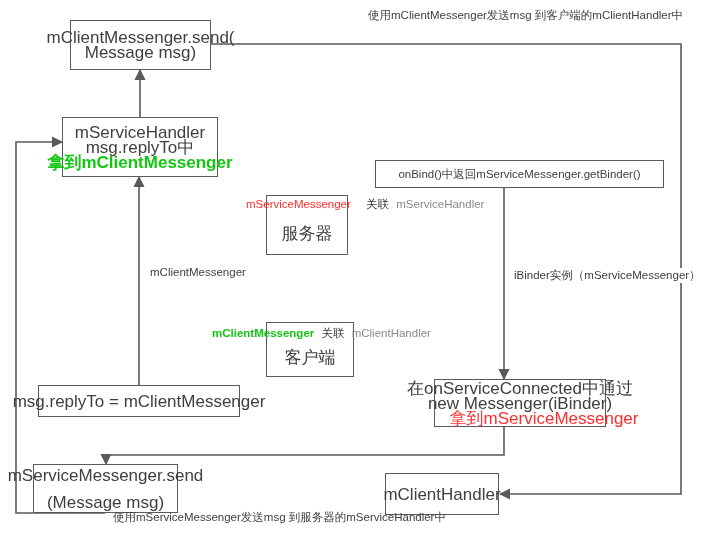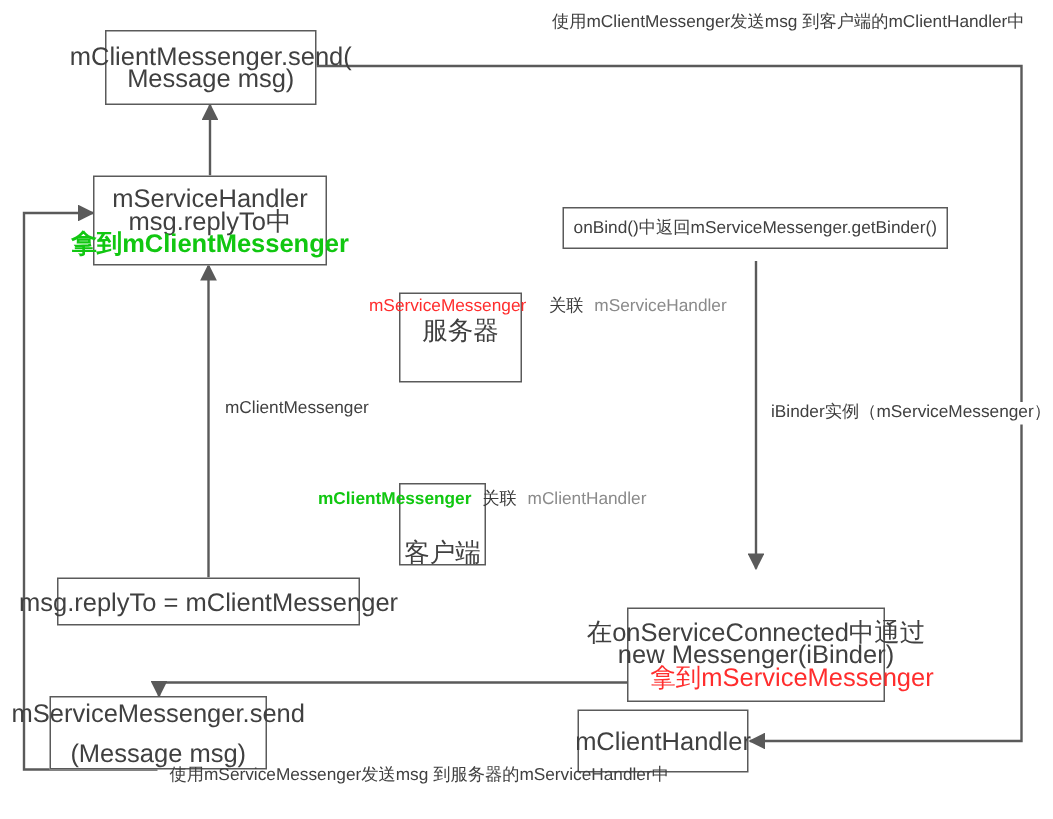--- a/index.html
+++ b/index.html
@@ -104,37 +104,37 @@
     <span class="ln">mClientMessenger.send(</span>
     <span class="ln">Message msg)</span>
   </div>
 
   <div class="node" style="left:62px; top:117px; width:156px; height:60px;">
     <span class="ln">mServiceHandler</span>
     <span class="ln">msg.replyTo中</span>
     <span class="ln green">拿到mClientMessenger</span>
   </div>
 
-  <div class="node" style="left:375px; top:138px; width:257px; height:28px; font-size:11.5px;">
+  <div class="node" style="left:375px; top:160px; width:289px; height:28px; font-size:11.5px;">
     <span class="ln">onBind()中返回mServiceMessenger.getBinder()</span>
   </div>
 
-  <div class="node" style="left:266px; top:195px; width:82px; height:60px; justify-content:flex-start; padding-top:17px;">
+  <div class="node" style="left:266px; top:195px; width:82px; height:60px; justify-content:flex-start; padding-top:30px;">
     <span class="ln">服务器</span>
   </div>
 
-  <div class="node" style="left:266px; top:322px; width:58px; height:55px; justify-content:flex-end; padding-top:15px;">
+  <div class="node" style="left:266px; top:322px; width:88px; height:55px; justify-content:center; padding-top:15px;">
     <span class="ln">客户端</span>
   </div>
 
   <div class="node" style="left:38px; top:385px; width:202px; height:32px;">
     <span class="ln">msg.replyTo = mClientMessenger</span>
   </div>
 
-  <div class="node" style="left:418px; top:379px; width:172px; height:63px;margin-top:26px;">
+  <div class="node" style="left:434px; top:379px; width:172px; height:48px;">
     <span class="ln">在onServiceConnected中通过</span>
     <span class="ln">new Messenger(iBinder)</span>
     <span class="ln red">拿到mServiceMessenger</span>
   </div>
 
   <div class="node" style="left:33px; top:464px; width:145px; height:49px;gap:12px;">
     <span class="ln">mServiceMessenger.send</span>
     <span class="ln">(Message msg)</span>
   </div>
 

